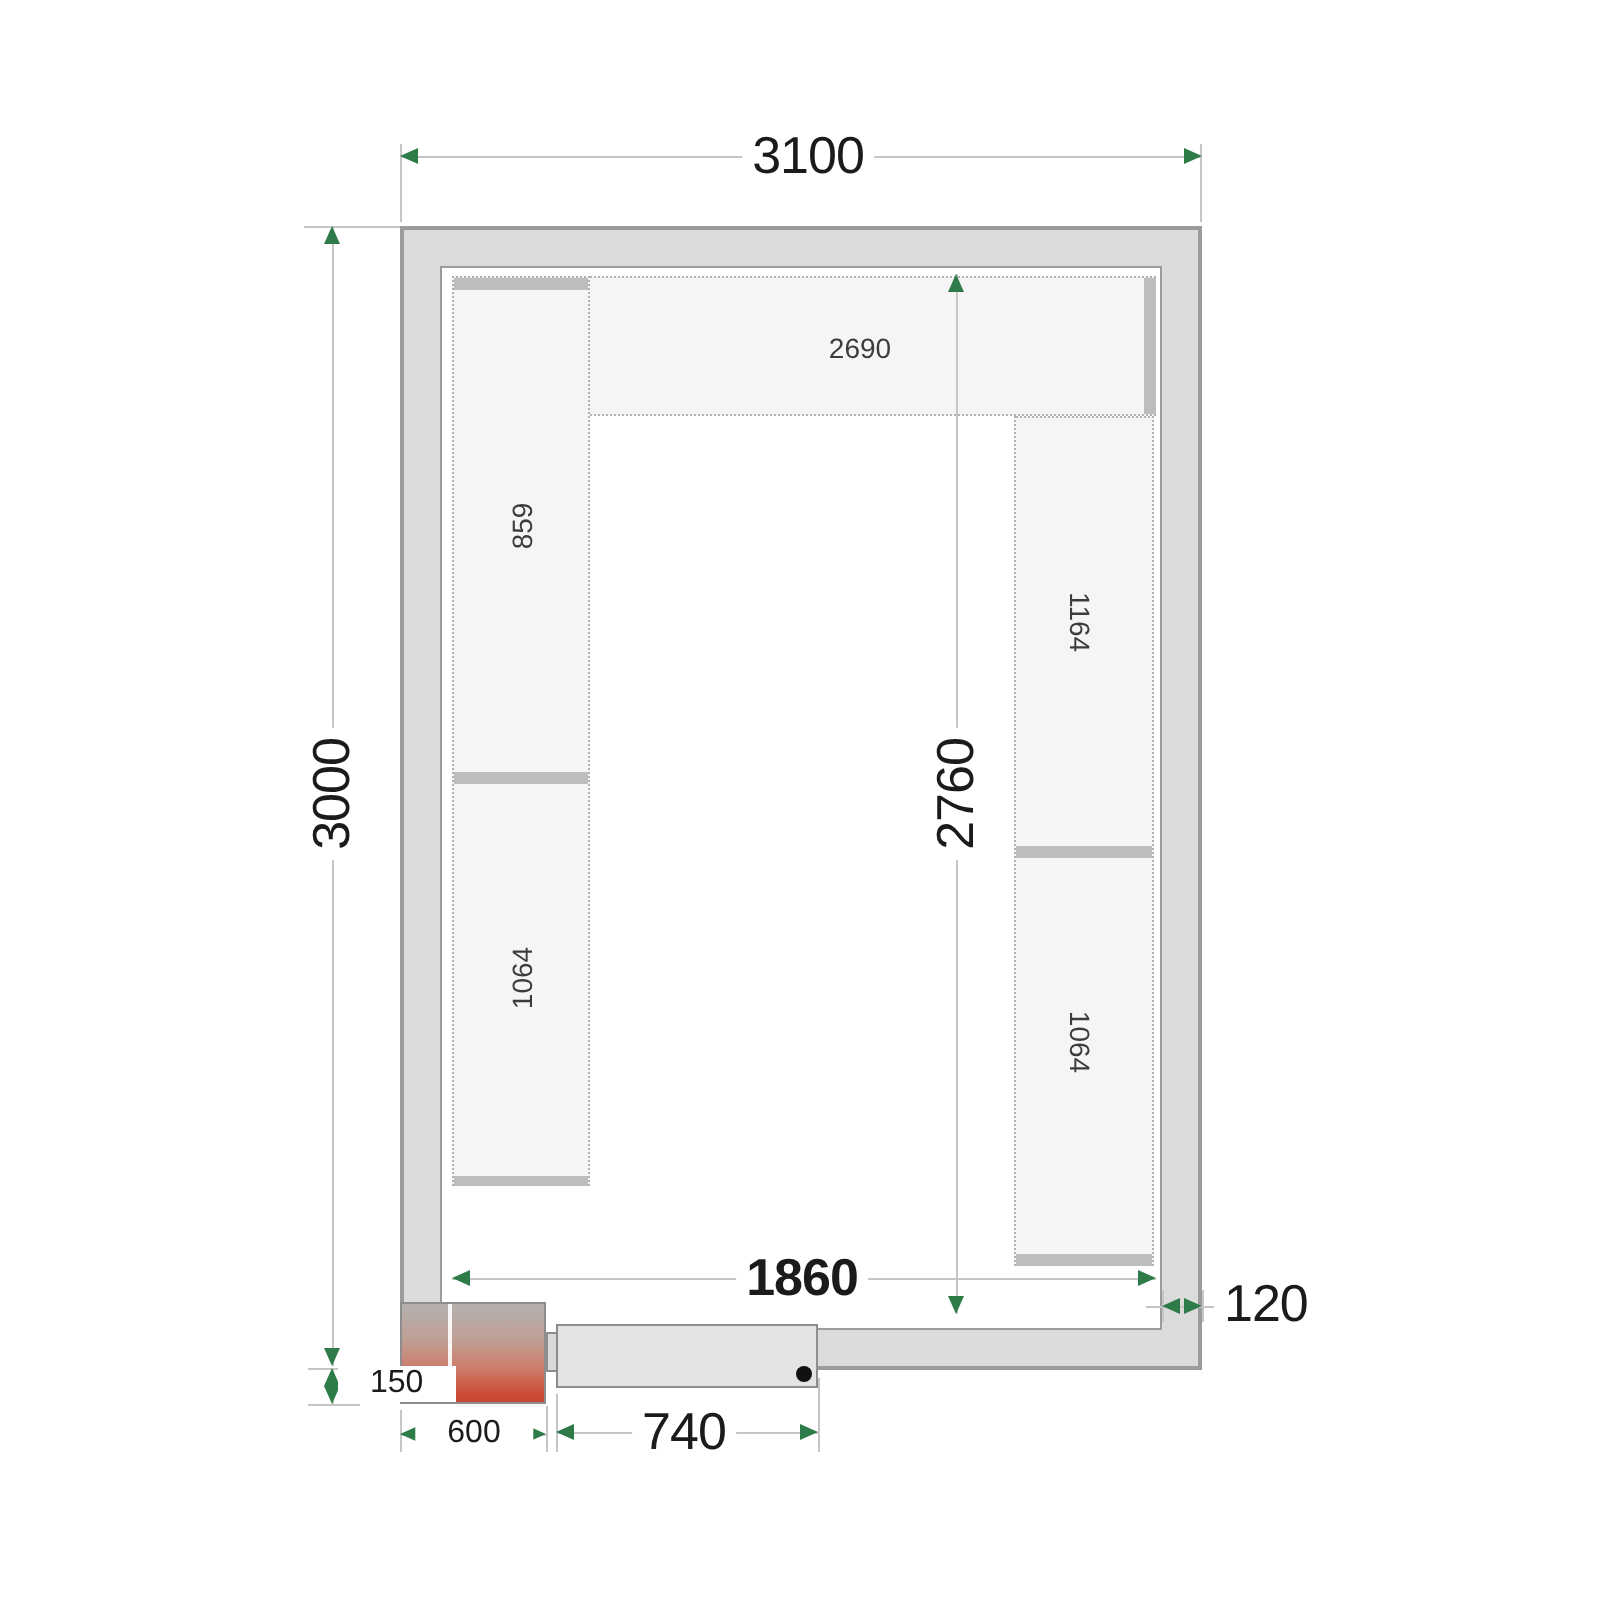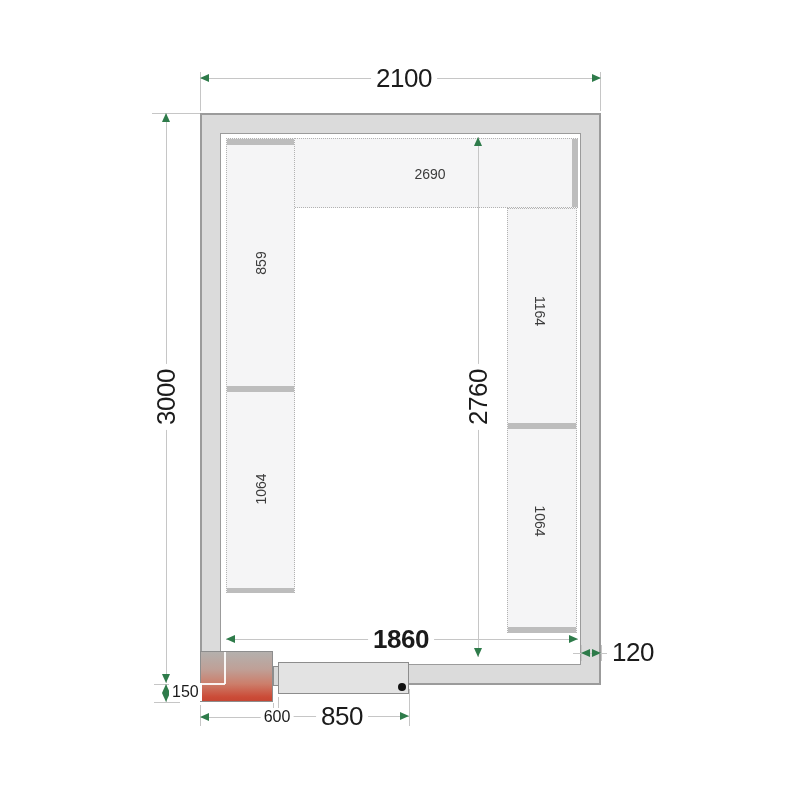--- a/index.html
+++ b/index.html
@@ -25,21 +25,21 @@
   .arr-left {border-width:4px 9px 4px 0;border-color:transparent #2e7b4a transparent transparent;}
   .arr-right{border-width:4px 0 4px 9px;border-color:transparent transparent transparent #2e7b4a;}
   .arr-up   {border-width:0 4px 9px 4px;border-color:transparent transparent #2e7b4a transparent;}
   .arr-down {border-width:9px 4px 0 4px;border-color:#2e7b4a transparent transparent transparent;}
   
   .dim{
     z-index:5;font-size:26px;letter-spacing:-0.5px;background:#ffffff;
     padding:0 5px;white-space:nowrap;transform:translate(-50%,-50%);
   }
   .dim.rot{transform:translate(-50%,-50%) rotate(-90deg);}
-  .dim.small{font-size:16px;letter-spacing:0;padding:0 3px;}
+  .dim.small{font-size:16px;letter-spacing:0;padding:0 16px;}
   .dim.side{transform:translate(0,-50%);}
   
   .slabel{
     z-index:3;font-size:14px;color:#3c3c3c;white-space:nowrap;
     transform:translate(-50%,-50%);
   }
   .slabel.ccw{transform:translate(-50%,-50%) rotate(-90deg);}
   .slabel.cw{transform:translate(-50%,-50%) rotate(90deg);}
   
   .red-block{
@@ -81,21 +81,21 @@
   <div class="abs wline-h" style="left:201px;top:683px;width:24px;"></div>
   <div class="abs notch" style="left:273px;top:666px;width:8px;height:20px;"></div>
   <div class="abs door-slab" style="left:278px;top:662px;width:131px;height:32px;"></div>
   <div class="abs door-dot" style="left:398px;top:683px;"></div>
 
   <div class="abs hline" style="left:200px;top:78px;width:401px;"></div>
   <div class="abs vline" style="left:200px;top:72px;height:39px;"></div>
   <div class="abs vline" style="left:600px;top:72px;height:39px;"></div>
   <div class="abs arr arr-left" style="left:200px;top:74px;"></div>
   <div class="abs arr arr-right" style="left:592px;top:74px;"></div>
-  <div class="abs dim" style="left:404px;top:78px;">2100</div>
+  <div class="abs dim" style="left:404px;top:78px;">3100</div>
 
   <div class="abs vline" style="left:166px;top:113px;height:570px;"></div>
   <div class="abs hline" style="left:152px;top:113px;width:48px;"></div>
   <div class="abs arr arr-up" style="left:162px;top:113px;"></div>
   <div class="abs arr arr-down" style="left:162px;top:674px;"></div>
   <div class="abs dim rot" style="left:166px;top:397px;">3000</div>
 
   <div class="abs vline" style="left:478px;top:137px;height:520px;"></div>
   <div class="abs arr arr-up" style="left:474px;top:137px;"></div>
   <div class="abs arr arr-down" style="left:474px;top:648px;"></div>
@@ -118,22 +118,22 @@
   <div class="abs hline" style="left:154px;top:702px;width:26px;"></div>
   <div class="abs arr arr-up" style="left:162px;top:684px;"></div>
   <div class="abs arr arr-down" style="left:162px;top:693px;"></div>
   <div class="abs dim small side" style="left:169px;top:692px;">150</div>
 
   <div class="abs hline" style="left:200px;top:717px;width:73px;"></div>
   <div class="abs vline" style="left:200px;top:705px;height:21px;"></div>
   <div class="abs vline" style="left:273px;top:703px;height:23px;"></div>
   <div class="abs arr arr-left" style="left:200px;top:713px;"></div>
   <div class="abs arr arr-right" style="left:264px;top:713px;"></div>
-  <div class="abs dim small" style="left:237px;top:717px;margin-left:40px;">600</div>
+  <div class="abs dim small" style="left:237px;top:717px;">600</div>
 
   <div class="abs hline" style="left:278px;top:716px;width:131px;"></div>
   <div class="abs vline" style="left:278px;top:697px;height:29px;"></div>
   <div class="abs vline" style="left:409px;top:689px;height:37px;"></div>
   <div class="abs arr arr-left" style="left:278px;top:712px;"></div>
   <div class="abs arr arr-right" style="left:400px;top:712px;"></div>
-  <div class="abs dim" style="left:342px;top:716px;">850</div>
+  <div class="abs dim" style="left:342px;top:716px;">740</div>
 
 </div>
 
 </body></html>

